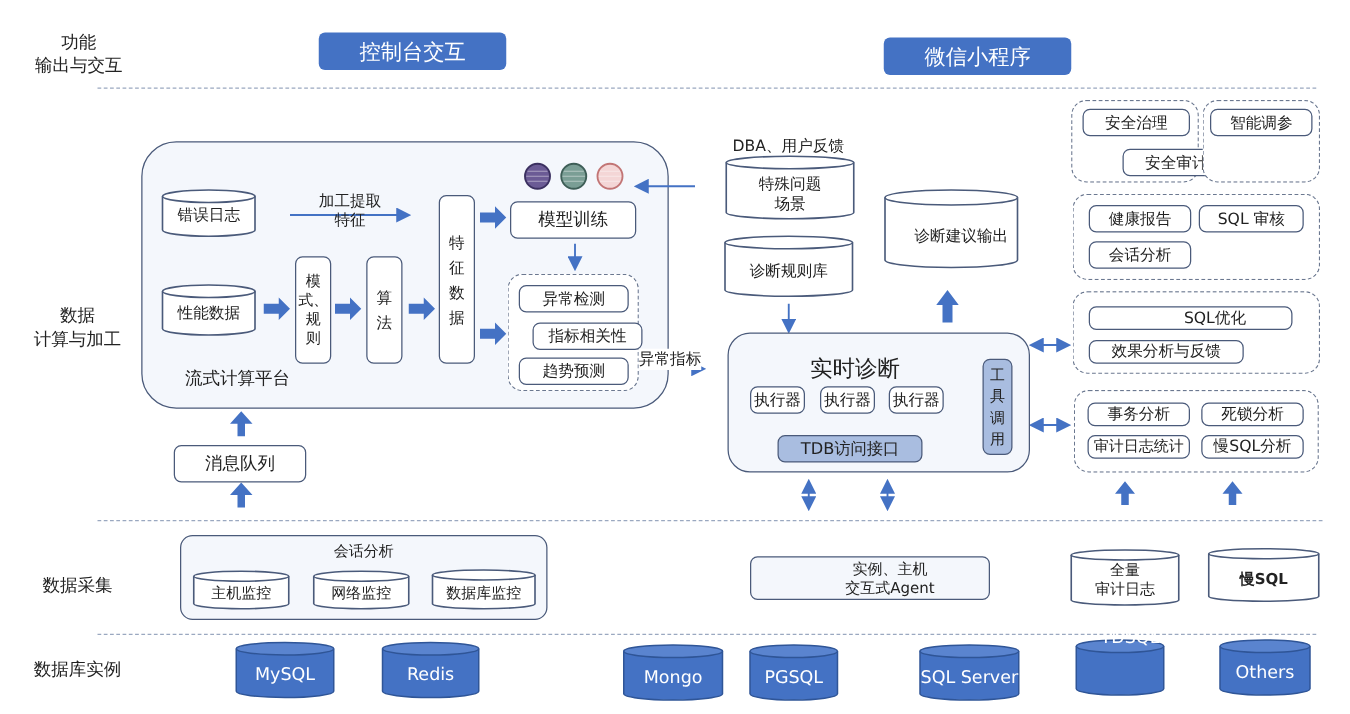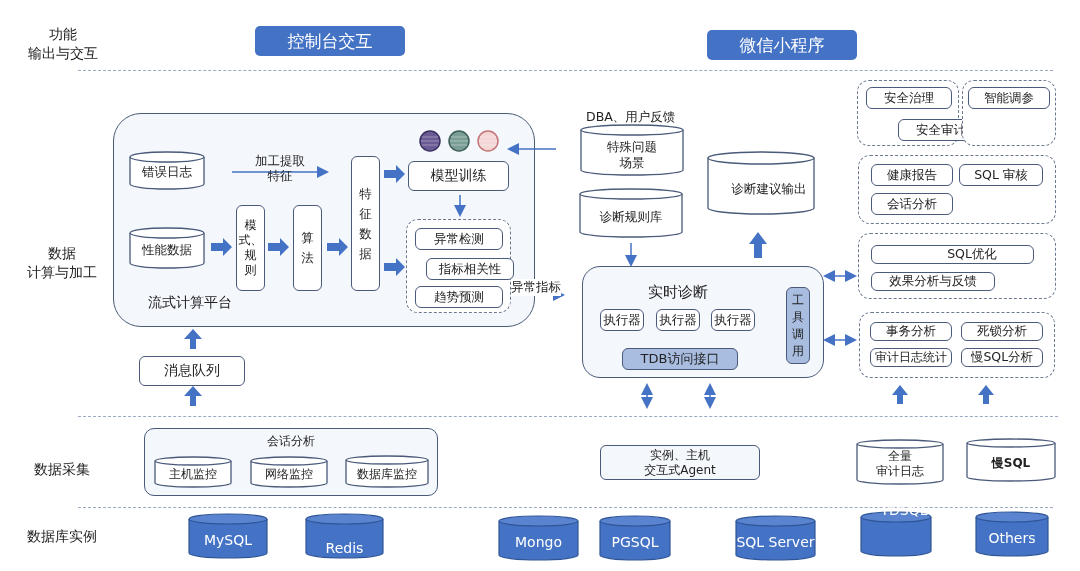--- a/index.html
+++ b/index.html
@@ -209,21 +209,21 @@
 
 <div class="rbox" style="left:139px;top:356px;width:104px;height:28px;font-size:14px;">消息队列</div>
 
 <div class="abs" style="left:586px;top:109px;font-size:12.5px;">DBA、用户反馈</div>
 <div class="cyl-text" style="left:581px;top:137px;width:102px;height:36px;white-space:pre-line;">特殊问题
 场景</div>
 <div class="cyl-text" style="left:580px;top:202px;width:102px;height:30px;">诊断规则库</div>
 <div class="cyl-text" style="left:708px;top:168px;width:122px;height:42px;text-align:right;">诊断建议输出</div>
 
 <div class="panel" style="left:582px;top:266px;width:240px;height:110px;border-radius:18px;"></div>
-<div class="abs" style="left:648px;top:283px;font-size:15px;">实时诊断</div>
+<div class="abs" style="left:648px;top:283px;font-size:18px;">实时诊断</div>
 <div class="rbox" style="left:600px;top:309px;width:42px;height:20px;">执行器</div>
 <div class="rbox" style="left:656px;top:309px;width:42px;height:20px;">执行器</div>
 <div class="rbox" style="left:711px;top:309px;width:42px;height:20px;">执行器</div>
 <div class="rbox filled" style="left:622px;top:348px;width:114px;height:20px;font-size:13px;">TDB访问接口</div>
 <div class="vbox filled" style="left:786px;top:287px;width:22px;height:75px;white-space:pre-line;font-size:12px;line-height:17px;">工
 具
 调
 用</div>
 
 <div class="dashpanel" style="left:857px;top:80px;width:100px;height:64px;"></div>
@@ -257,27 +257,27 @@
   <ellipse cx="193" cy="461" rx="38" ry="4" fill="#fff" stroke="#4a5a7a" stroke-width="1.3"></ellipse>
   <path d="M251,461 v22 a38,4 0 0 0 76,0 v-22" fill="#fff" stroke="#4a5a7a" stroke-width="1.3"></path>
   <ellipse cx="289" cy="461" rx="38" ry="4" fill="#fff" stroke="#4a5a7a" stroke-width="1.3"></ellipse>
   <path d="M346,460 v23 a41,4 0 0 0 82,0 v-23" fill="#fff" stroke="#4a5a7a" stroke-width="1.3"></path>
   <ellipse cx="387" cy="460" rx="41" ry="4" fill="#fff" stroke="#4a5a7a" stroke-width="1.3"></ellipse>
 </svg>
 <div class="cyl-text" style="left:155px;top:464px;width:76px;height:20px;font-size:12px;">主机监控</div>
 <div class="cyl-text" style="left:251px;top:464px;width:76px;height:20px;font-size:12px;">网络监控</div>
 <div class="cyl-text" style="left:346px;top:464px;width:82px;height:20px;font-size:12px;">数据库监控</div>
 
-<div class="rbox" style="left:600px;top:445px;width:158px;height:33px;background:#f4f7fc;white-space:pre-line;line-height:15px;font-size:12px;">实例、主机
+<div class="rbox" style="left:600px;top:445px;width:158px;height:33px;background:#f4f7fc;white-space:pre-line;line-height:15px;font-size:12px;padding-left:32px;">实例、主机
 交互式Agent</div>
 <div class="cyl-text" style="left:857px;top:448px;width:86px;height:32px;white-space:pre-line;font-size:12px;line-height:15px;">全量
 审计日志</div>
 <div class="cyl-text" style="left:967px;top:449px;width:88px;height:28px;font-size:12px;font-weight:bold;">慢SQL</div>
 
 <div id="db-labels">
     <div class="cyl-text db-text" style="left: 189px; top: 524px; width: 78px; height: 32px;">MySQL</div>
-    <div class="cyl-text db-text" style="left: 306px; top: 524px; width: 77px; height: 48px;">Redis</div>
+    <div class="cyl-text db-text" style="left: 306px; top: 524px; width: 77px; height: 32px;">Redis</div>
     <div class="cyl-text db-text" style="left: 499px; top: 526px; width: 79px; height: 32px;">Mongo</div>
     <div class="cyl-text db-text" style="left: 600px; top: 526px; width: 70px; height: 32px;">PGSQL</div>
     <div class="cyl-text db-text" style="left: 736px; top: 526px; width: 79px; height: 32px;">SQL Server</div>
     <div class="cyl-text db-text" style="left: 861px; top: 494px; width: 86px; height: 32px;">TDSQL</div>
     <div class="cyl-text db-text" style="left: 976px; top: 522px; width: 72px; height: 32px;">Others</div>
   </div>
 
 </body></html>

